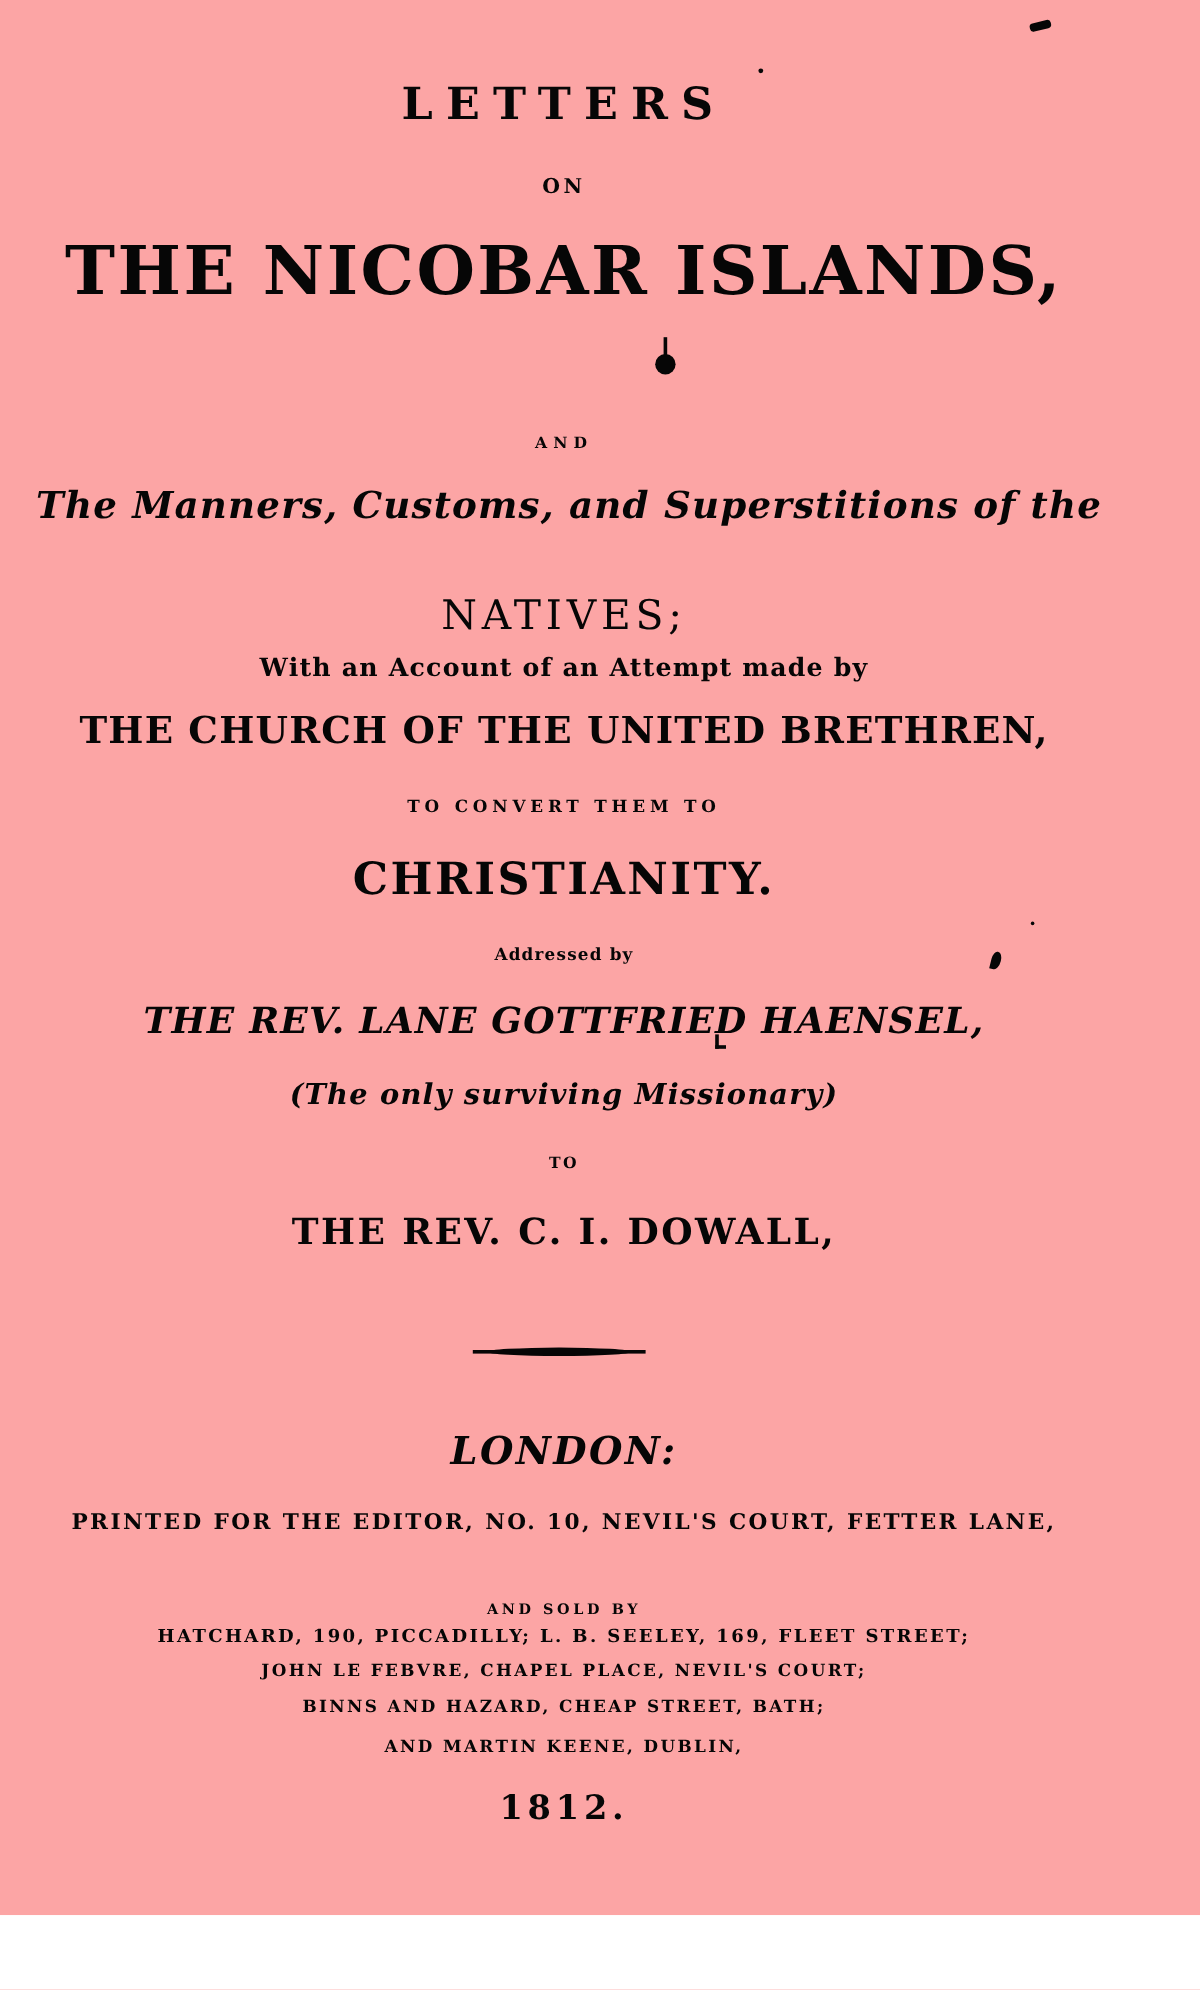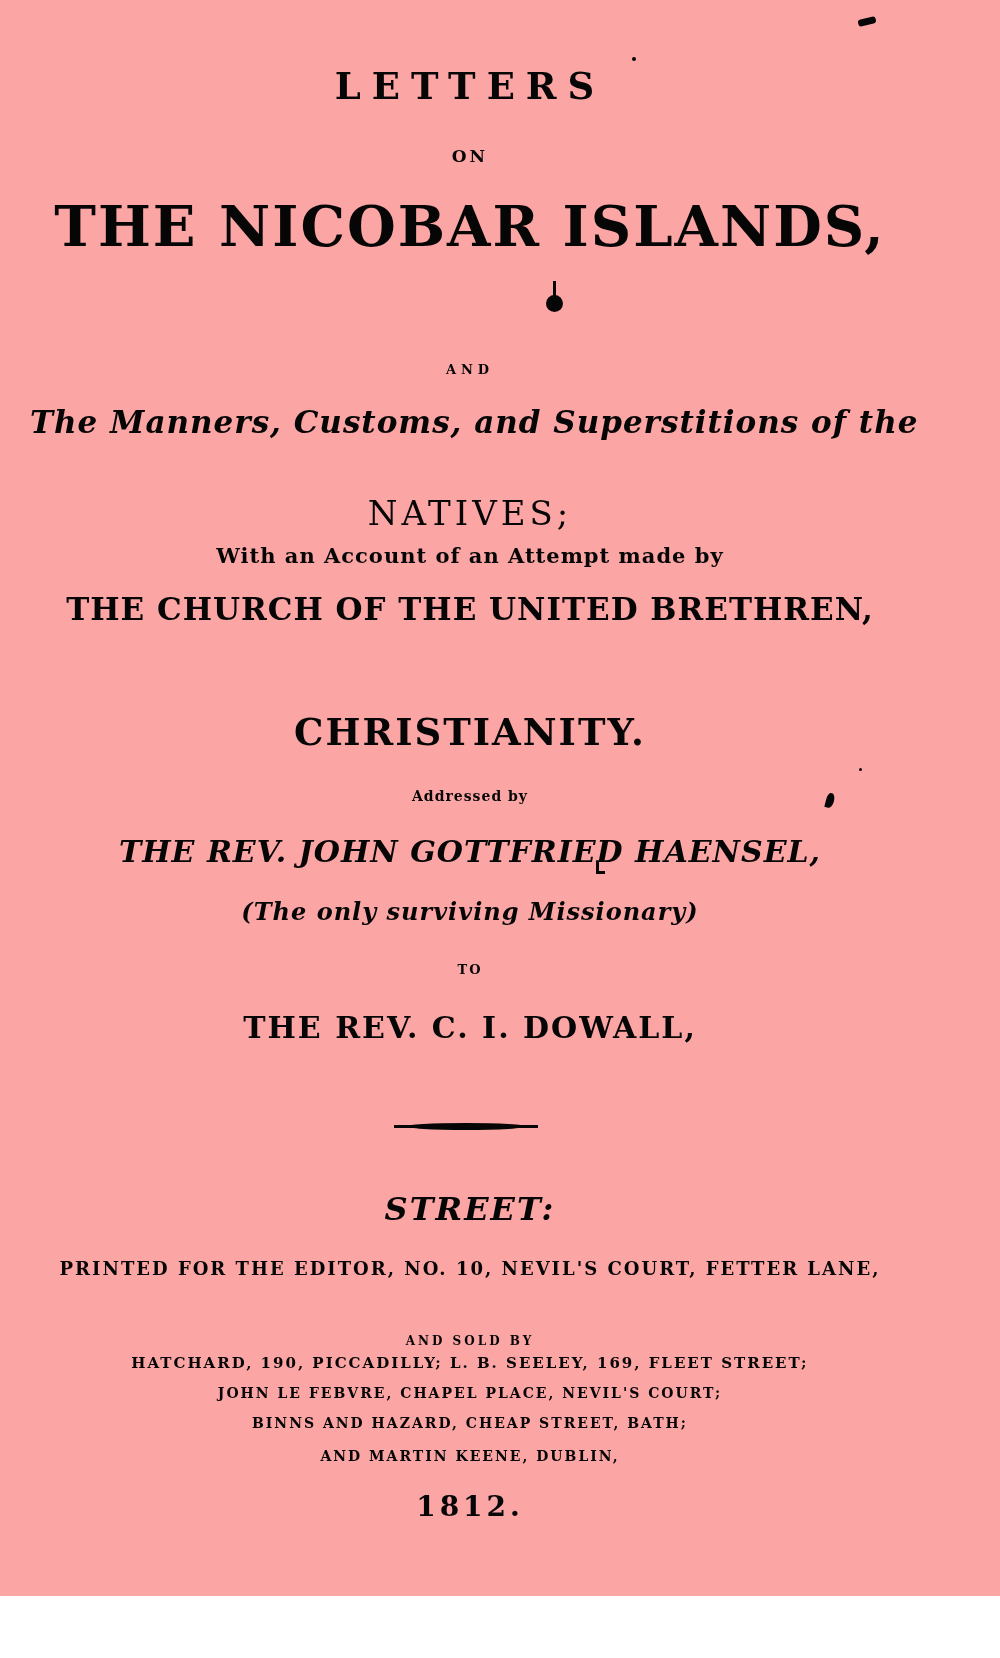--- a/index.html
+++ b/index.html
@@ -77,30 +77,31 @@
 <div class="sheet">
 
   <div class="line l-letters">LETTERS</div>
   <div class="line l-on">ON</div>
   <div class="line l-maintitle">THE NICOBAR ISLANDS,</div>
   <div class="line l-and">AND</div>
   <div class="line l-sub2">The Manners, Customs, and Superstitions of the</div>
   <div class="line l-sub3">NATIVES;</div>
   <div class="line l-account">With an Account of an Attempt made by</div>
   <div class="line l-church">THE CHURCH OF THE UNITED BRETHREN,</div>
+  <div class="line l-convert">TO CONVERT THEM TO</div>
   <div class="line l-christ">CHRISTIANITY.</div>
   <div class="line l-addr">Addressed by</div>
-  <div class="line l-author">THE REV. JOHN GOTTFRIED HAENSEL,</div>
+  <div class="line l-author">THE REV. LANE GOTTFRIED HAENSEL,</div>
   <div class="line l-note">(The only surviving Missionary)</div>
   <div class="line l-to">TO</div>
   <div class="line l-recipient">THE REV. C. I. DOWALL,</div>
 
   <div class="rule"></div>
 
-  <div class="line l-london">STREET:</div>
+  <div class="line l-london">LONDON:</div>
   <div class="line l-imprint1">PRINTED FOR THE EDITOR, NO. 10, NEVIL'S COURT, FETTER LANE,</div>
   <div class="line l-soldby">AND SOLD BY</div>
   <div class="line l-seller0">HATCHARD, 190, PICCADILLY;  L. B. SEELEY, 169, FLEET STREET;</div>
   <div class="line l-seller1">JOHN LE FEBVRE, CHAPEL PLACE, NEVIL'S COURT;</div>
   <div class="line l-seller2">BINNS AND HAZARD, CHEAP STREET, BATH;</div>
   <div class="line l-seller3">AND MARTIN KEENE, DUBLIN,</div>
   <div class="line l-year">1812.</div>
 
   <div class="speck speck-dash-tr"></div>
   <div class="speck speck-dot-top"></div>

